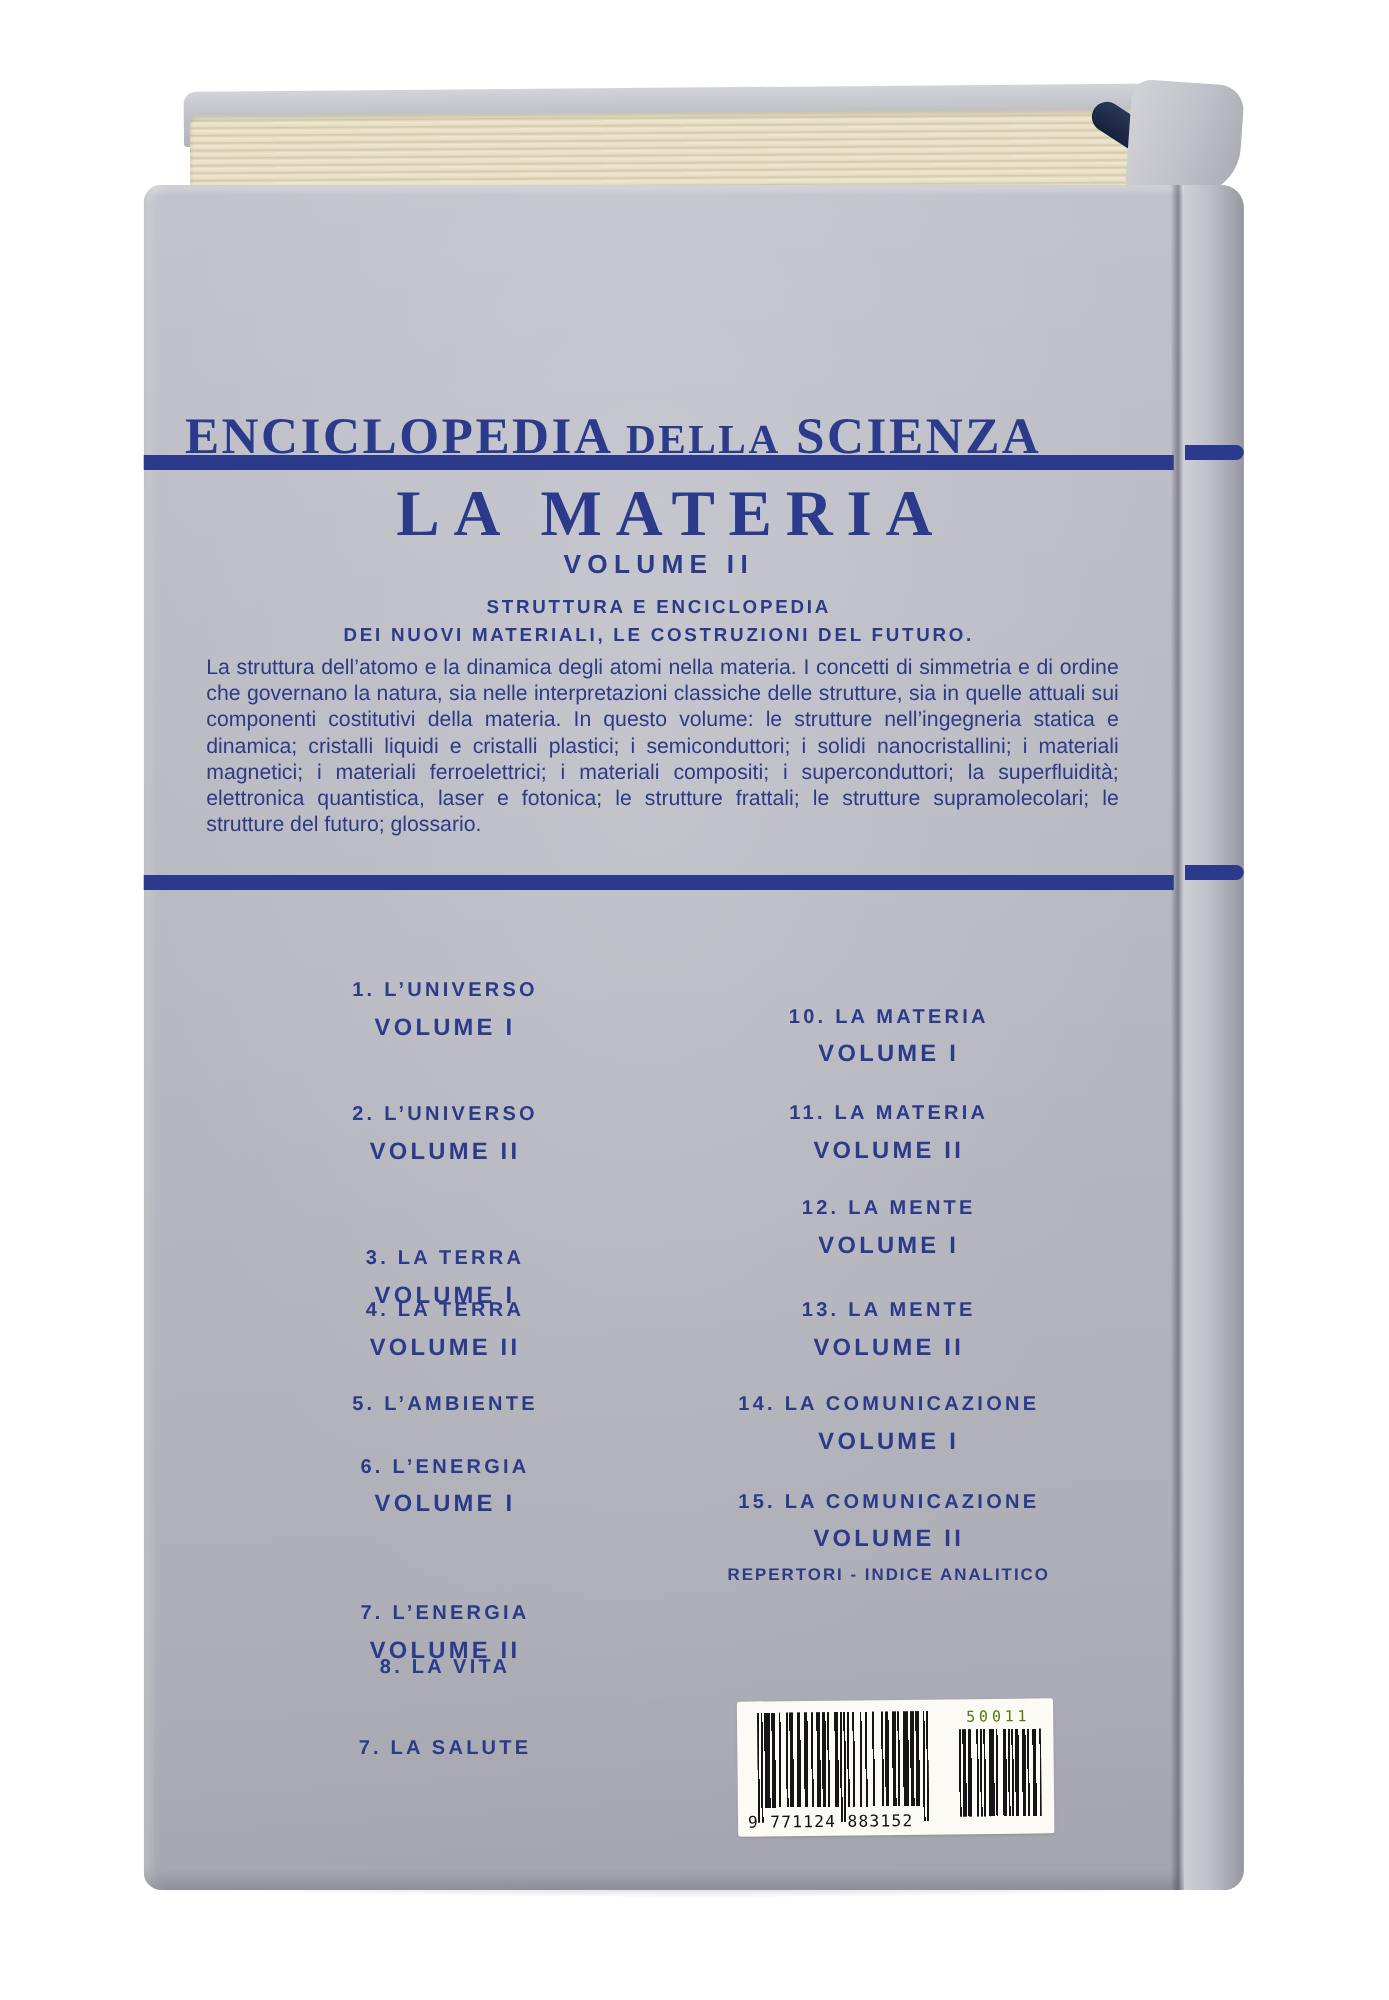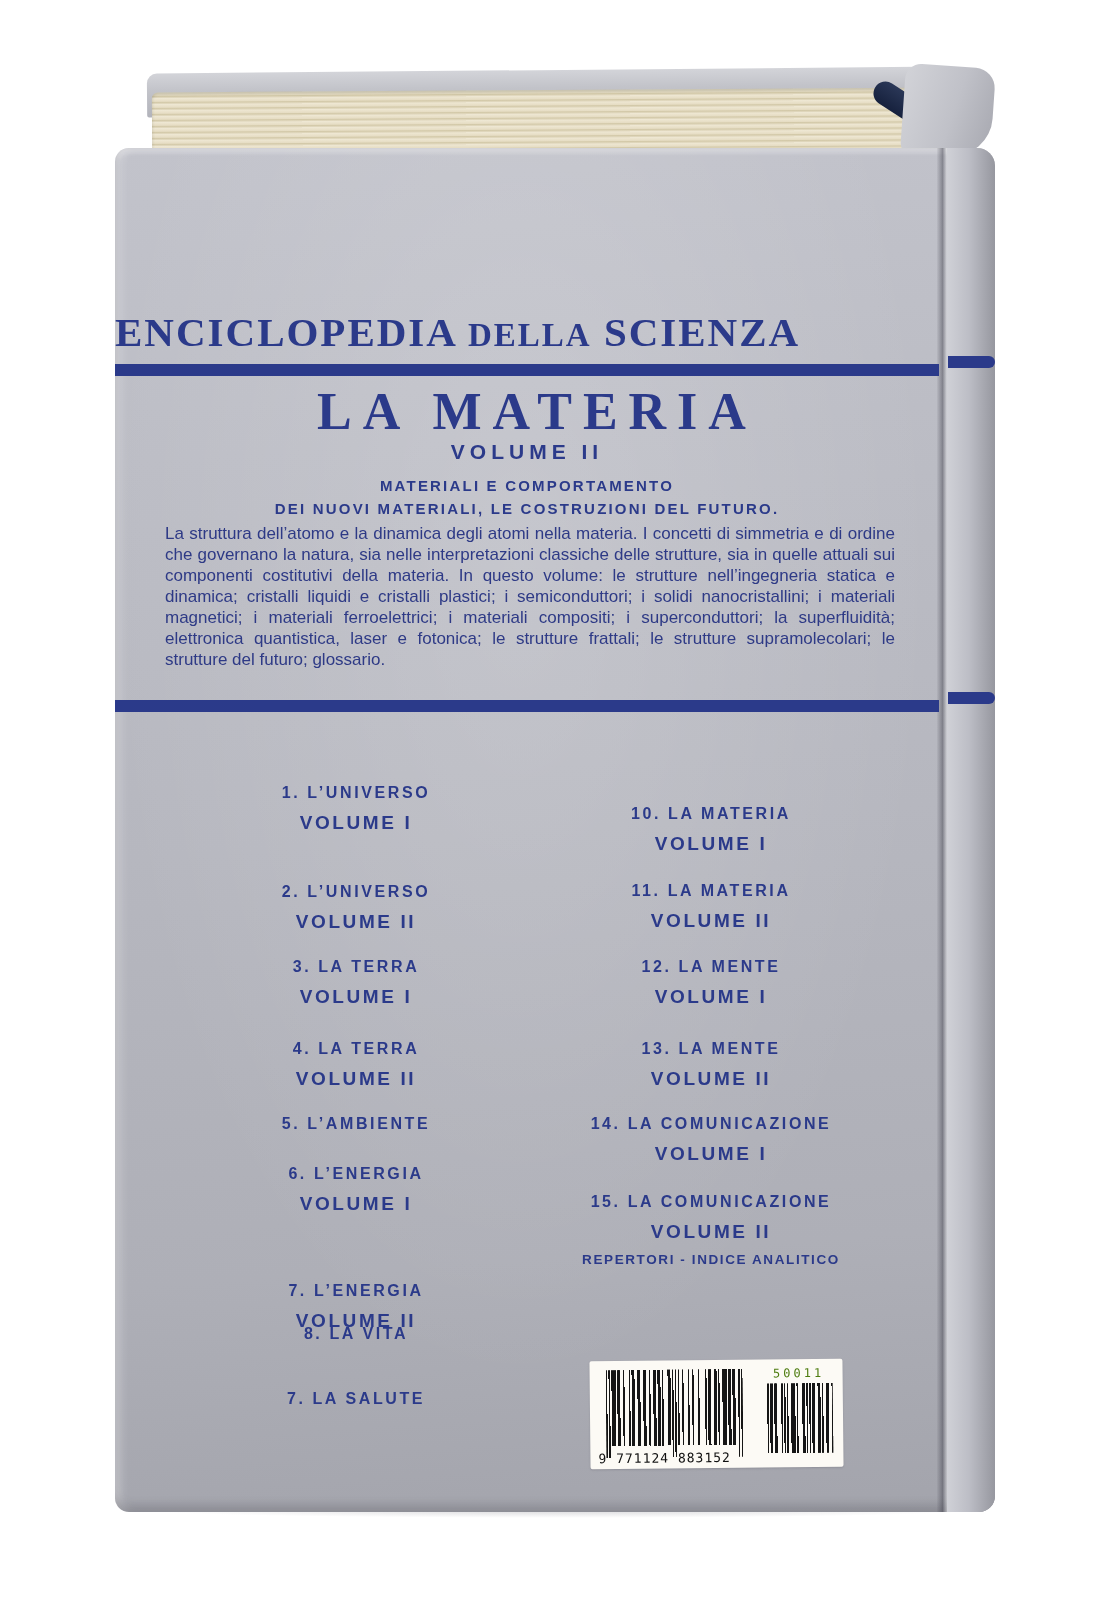--- a/index.html
+++ b/index.html
@@ -54,21 +54,21 @@
     position:absolute;left:822px;top:0;width:10px;height:100%;
     background:linear-gradient(to right, rgba(60,60,72,0.05), rgba(60,60,72,0.45) 55%, rgba(255,255,255,0.35));
   }
   .spine-strip{
     position:absolute;left:832px;top:0;width:48px;height:100%;
     background:linear-gradient(to right,#d0d1d7 0%,#bdbec6 45%,#96979f 100%);
     border-radius:0 18px 16px 0;
   }
   
   .series-title{
-    position:absolute;left:0;top:160px;width:751px;text-align:left;
+    position:absolute;left:0;top:176px;width:751px;text-align:center;
     font-family:"Liberation Serif", serif;font-weight:700;color:var(--navy);
     font-size:41px;letter-spacing:2px;white-space:nowrap;
   }
   .series-title .small-word{font-size:33px;}
   .rule{position:absolute;left:0;width:824px;height:12px;background:var(--navy);}
   .rule1{top:216px;}
   .rule2{top:552px;}
   .rule .rule-spine-seg{
     position:absolute;left:833px;top:-8px;width:47px;height:12px;background:var(--navy);
     border-radius:0 6px 6px 0;
@@ -92,21 +92,21 @@
     position:absolute;left:50px;top:375px;width:730px;margin:0;
     text-align:justify;color:#2e3a86;font-size:17px;line-height:21px;font-weight:400;
   }
   
   .vol-item{position:absolute;text-align:center;color:var(--navy);}
   .vol-item .num-line{font-size:16px;font-weight:700;letter-spacing:2.6px;white-space:nowrap;}
   .vol-item .sub-line{font-size:19px;font-weight:700;letter-spacing:2.6px;margin-top:10px;white-space:nowrap;}
   .vol-item .note-line{font-size:13.5px;font-weight:700;letter-spacing:1.6px;margin-top:9px;white-space:nowrap;}
   .col-left{left:71px;width:340px;}
   .col-right{left:416px;width:360px;}
-  .l0{top:636px;} .l1{top:735px;} .l2{top:810px;text-align:center;} .l3{top:892px;} .l4{top:967px;}
+  .l0{top:636px;} .l1{top:735px;} .l2{top:850px;text-align:center;} .l3{top:892px;} .l4{top:967px;}
   .l5{top:1017px;} .l6{top:1097px;margin-top:37px;} .l7{top:1177px;} .l8{top:1242px;}
   .r0{top:657px;} .r1{top:734px;} .r2{top:810px;} .r3{top:892px;} .r4{top:967px;} .r5{top:1045px;}
   
   .barcode-label{
     position:absolute;left:475px;top:1212px;width:253px;height:108px;
     background:#fcfaf5;border-radius:2px;transform:rotate(-0.6deg);
     box-shadow:0 1px 2px rgba(80,80,90,0.25);
   }
   .barcode-main{position:absolute;left:16px;top:9px;}
   .barcode-digits{
@@ -135,21 +135,21 @@
     <div class="spine-strip"></div>
 
     <div class="series-title"><span>ENCICLOPEDIA</span> <span class="small-word">DELLA</span> <span>SCIENZA</span></div>
 
     <div class="rule rule1">
         <div class="rule-spine-seg"></div>
       </div>
 
     <div class="main-title">LA MATERIA</div>
     <div class="volume-line">VOLUME II</div>
-    <div class="subtitle-1">MATERIALI E COMPORTAMENTO</div>
+    <div class="subtitle-1">STRUTTURA E ENCICLOPEDIA</div>
     <div class="subtitle-2">DEI NUOVI MATERIALI, LE COSTRUZIONI DEL FUTURO.</div>
     <p class="description">La struttura dell’atomo e la dinamica degli atomi nella materia. I concetti di simmetria e di ordine che governano la natura, sia nelle interpretazioni classiche delle strutture, sia in quelle attuali sui componenti costitutivi della materia. In questo volume: le strutture nell’ingegneria statica e dinamica; cristalli liquidi e cristalli plastici; i semiconduttori; i solidi nanocristallini; i materiali magnetici; i materiali ferroelettrici; i materiali compositi; i superconduttori; la superfluidità; elettronica quantistica, laser e fotonica; le strutture frattali; le strutture supramolecolari; le strutture del futuro; glossario.</p>
 
     <div class="rule rule2">
         <div class="rule-spine-seg"></div>
       </div>
 
     <div class="vol-item col-left l0">
       <div class="num-line">1. L’UNIVERSO</div>
       <div class="sub-line">VOLUME I</div>

